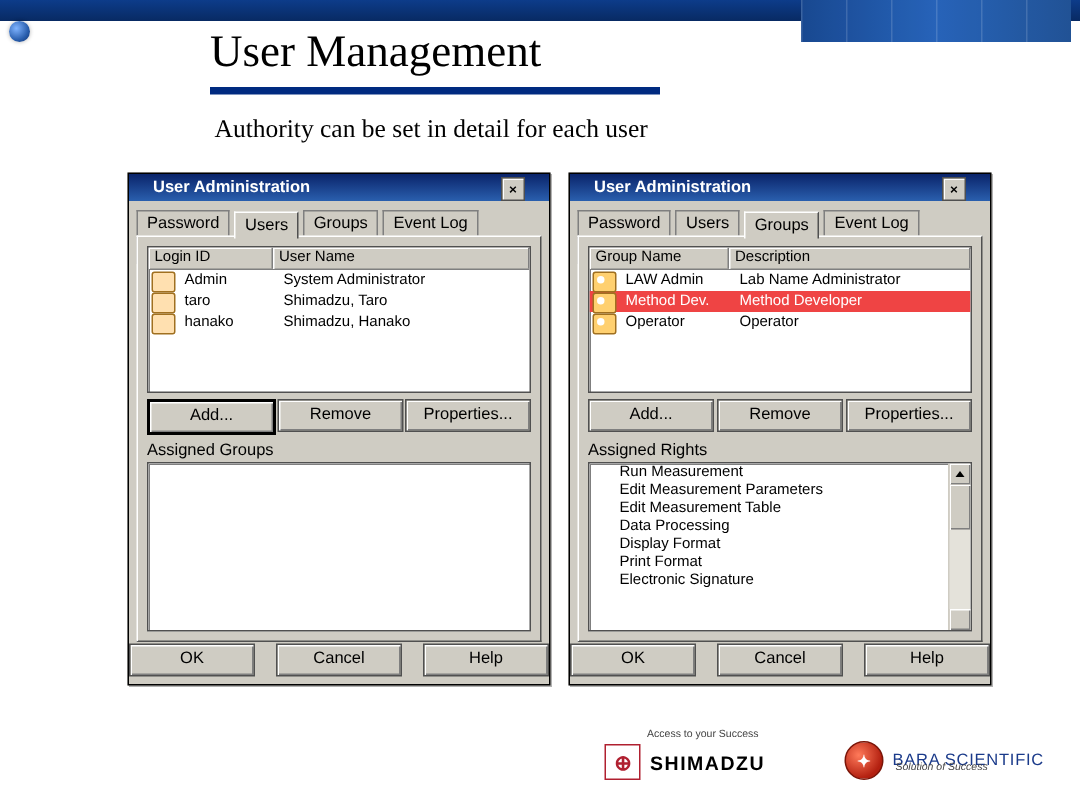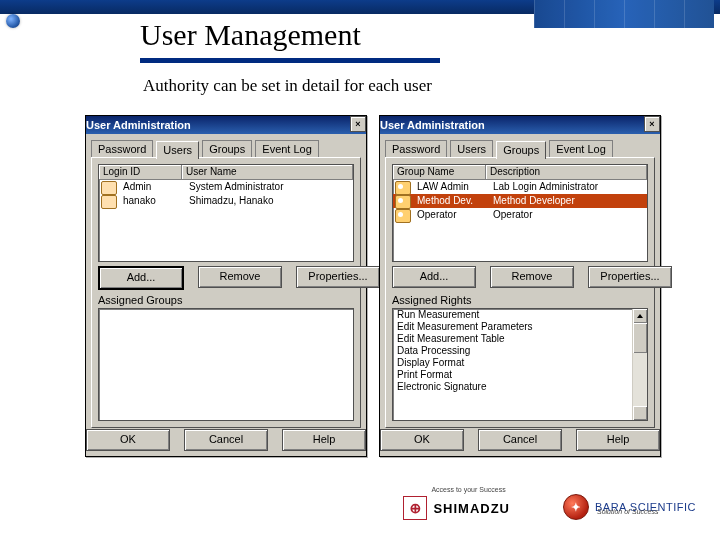--- a/index.html
+++ b/index.html
@@ -8,44 +8,44 @@
   .banner-art{position:absolute;top:0;right:6px;height:28px;width:180px;background:linear-gradient(90deg,#0a3d8a 0%,#1a5ab5 50%,#14488f 100%);display:flex}
   .banner-art div{flex:1;background:rgba(255,255,255,.06);border-left:1px solid rgba(255,255,255,.15)}
   .title{position:absolute;left:140px;top:18px;font-family:"Times New Roman",serif;font-size:30px;font-weight:400;color:#000}
   .underline{position:absolute;left:140px;top:58px;width:300px;height:0;border-top:4px solid #002a80;border-bottom:1px solid #002a80}
   .subtitle{position:absolute;left:143px;top:76px;font-family:"Times New Roman",serif;font-size:17px;color:#000}
 
   
   .dlg{position:absolute;background:#cfccc3;border:1px solid #000;box-shadow:1px 1px 0 rgba(0,0,0,.3)}
   .dlg.left{left:85px;top:115px;width:280px;height:340px}
   .dlg.right{left:379px;top:115px;width:280px;height:340px}
-  .dlg-title{height:18px;background:linear-gradient(#0a246a,#2a5fae);color:#fff;font-weight:700;font-size:11px;line-height:18px;padding:0 0;display:flex;justify-content:space-between;align-items:flex-start}
+  .dlg-title{height:18px;background:linear-gradient(#0a246a,#2a5fae);color:#fff;font-weight:700;font-size:11px;line-height:18px;padding:0 16px;display:flex;justify-content:space-between;align-items:flex-end}
   .xbtn{width:14px;height:14px;background:#cfccc3;border:1px solid #505050;box-shadow:inset 1px 1px #fff;display:inline-flex;align-items:center;justify-content:center;font-family:Arial;color:#000;font-size:9px;font-weight:700}
   .tabstrip{position:absolute;left:5px;top:24px;right:5px;height:18px}
   .tab{display:inline-block;height:17px;line-height:17px;padding:0 6px;font-size:11px;color:#000;background:#cfccc3;border:1px solid #7f7f7f;border-bottom:none;position:relative}
   .tab.active{background:#cfccc3;font-weight:400;border-color:#fff #505050 transparent #fff;z-index:2;top:1px}
   .tabbody{position:absolute;left:5px;right:5px;top:41px;bottom:28px;border:1px solid #fff;border-right-color:#505050;border-bottom-color:#505050;background:#cfccc3}
 
   .listbox{position:absolute;background:#fff;border:1px solid #505050;box-shadow:inset 1px 1px #7f7f7f,inset -1px -1px #fff;overflow:hidden}
   .listbox .hdrrow{display:flex;background:#cfccc3;border-bottom:1px solid #7f7f7f;height:14px}
   .listbox .hdrrow span{display:inline-block;padding:0 4px;font-size:10px;border-right:1px solid #7f7f7f;box-shadow:inset 1px 1px #fff;line-height:14px}
   .listrow{display:flex;height:14px;line-height:14px;font-size:10px}
-  .listrow.sel{background:#c2410c;color:#fff}
+  .listrow.sel{background:#ef4444;color:#fff}
   .listrow .ico{width:14px;height:12px;margin:1px 2px;background:#ffd070;border:1px solid #a07020;border-radius:2px;position:relative}
   .listrow .ico.user{background:#ffe0b0}
   .listrow .ico.grp:after{content:"";position:absolute;left:2px;top:2px;width:5px;height:5px;border-radius:50%;background:#fff}
   .listrow span.c{display:inline-block;padding:0 4px;white-space:nowrap}
 
-  .btnrow{position:absolute;display:flex;gap:14px}
+  .btnrow{position:absolute;display:flex;gap:1px}
   .btn{height:20px;padding:0 10px;min-width:62px;font-size:11px;background:#cfccc3;border:1px solid #505050;box-shadow:inset 1px 1px #fff,inset -1px -1px #7f7f7f;text-align:center;line-height:18px;cursor:default}
   .btn.def{border:2px solid #000}
 
   .label{font-size:11px;color:#000}
   .rightslist{position:absolute;background:#fff;border:1px solid #505050;box-shadow:inset 1px 1px #7f7f7f;font-size:10px;overflow:hidden}
-  .rightslist .item{height:12px;line-height:12px;padding:0 4px;white-space:nowrap}
+  .rightslist .item{height:12px;line-height:12px;padding:0 20px;white-space:nowrap}
   .vscroll{position:absolute;top:0;right:0;bottom:0;width:14px;background:#e4e2da;border-left:1px solid #cfccc3}
   .vscroll:before,.vscroll:after{content:"";position:absolute;left:0;width:100%;height:14px;background:#cfccc3;box-shadow:inset 1px 1px #fff,inset -1px -1px #7f7f7f}
   .vscroll:before{top:0}.vscroll:after{bottom:0}
   .vscroll .thumb{position:absolute;left:0;right:0;top:14px;height:30px;background:#cfccc3;box-shadow:inset 1px 1px #fff,inset -1px -1px #7f7f7f}
   .vscroll .arr{position:absolute;left:4px;width:0;height:0;border-left:3px solid transparent;border-right:3px solid transparent}
   .vscroll .arr.up{top:5px;border-bottom:4px solid #000}
   .vscroll .arr.dn{bottom:5px;border-top:4px solid #000}
 
   .dlg-btns{position:absolute;left:0;right:0;bottom:5px;display:flex;justify-content:center;gap:14px}
 
@@ -94,20 +94,25 @@
         <span style="width:74px">Login ID</span>
         <span style="flex:1">User Name</span>
       </div>
       <div class="listrow">
           <span class="ico user"></span>
           <span class="c" style="width:58px">Admin</span>
           <span class="c">System Administrator</span>
         </div>
       <div class="listrow">
           <span class="ico user"></span>
+          <span class="c" style="width:58px">taro</span>
+          <span class="c">Shimadzu, Taro</span>
+        </div>
+      <div class="listrow">
+          <span class="ico user"></span>
           <span class="c" style="width:58px">hanako</span>
           <span class="c">Shimadzu, Hanako</span>
         </div>
     </div>
     <div class="btnrow" style="left:6px;right:6px;top:108px;justify-content:space-between">
       <span class="btn def">Add...</span>
       <span class="btn">Remove</span>
       <span class="btn">Properties...</span>
     </div>
     <div class="label" style="position:absolute;left:6px;top:136px">Assigned Groups</div>
@@ -134,21 +139,21 @@
   </div>
   <div class="tabbody">
     <div class="listbox" style="left:6px;right:6px;top:6px;height:96px">
       <div class="hdrrow">
         <span style="width:84px">Group Name</span>
         <span style="flex:1">Description</span>
       </div>
       <div class="listrow">
           <span class="ico grp"></span>
           <span class="c" style="width:68px">LAW Admin</span>
-          <span class="c">Lab Login Administrator</span>
+          <span class="c">Lab Name Administrator</span>
         </div>
       <div class="listrow sel">
           <span class="ico grp"></span>
           <span class="c" style="width:68px">Method Dev.</span>
           <span class="c">Method Developer</span>
         </div>
       <div class="listrow">
           <span class="ico grp"></span>
           <span class="c" style="width:68px">Operator</span>
           <span class="c">Operator</span>

